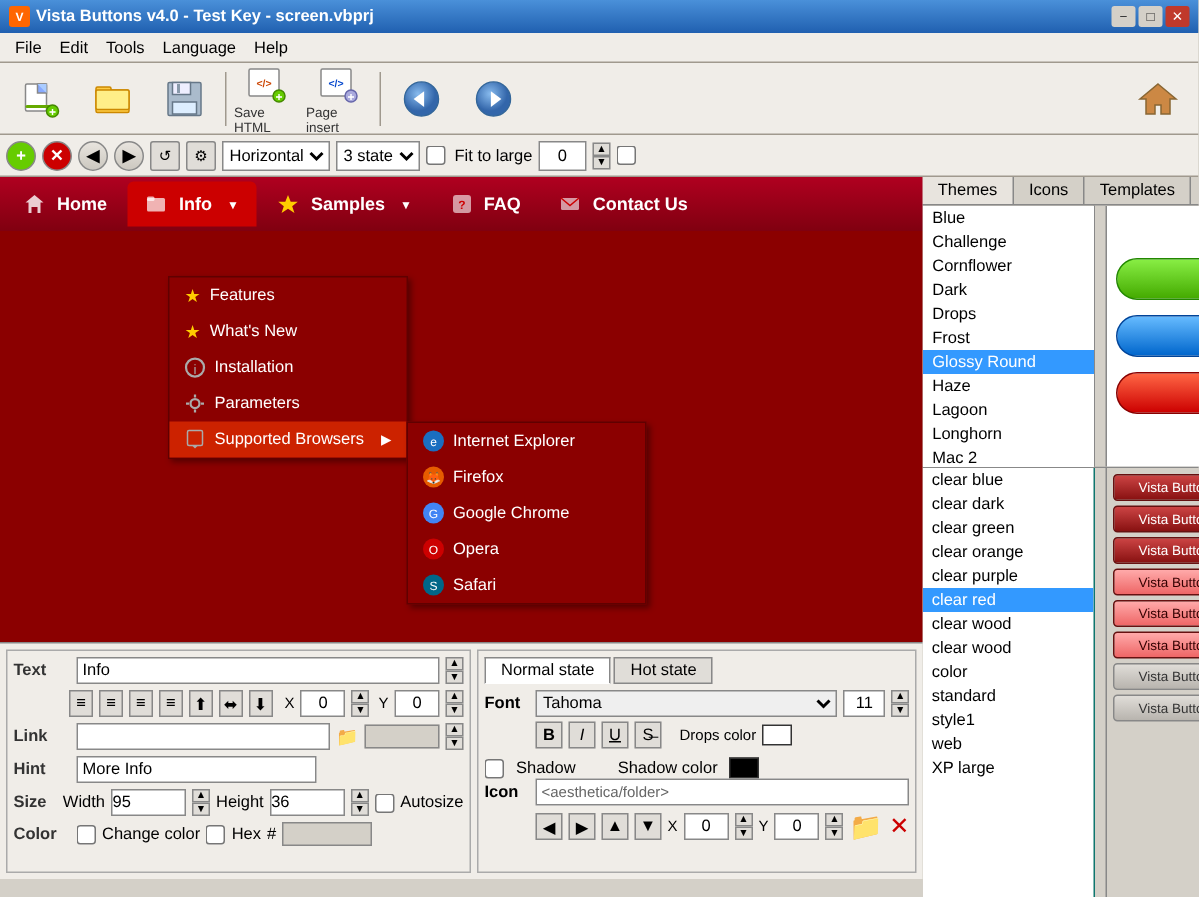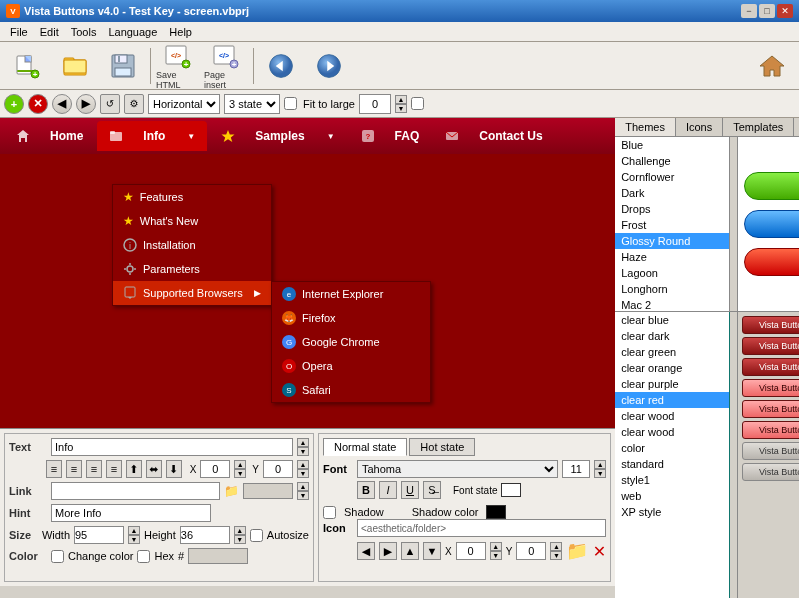--- a/index.html
+++ b/index.html
@@ -36,21 +36,21 @@
     .round-btn { width: 20px; height: 20px; border-radius: 50%; display: flex; align-items: center; justify-content: center; border: 1px solid #888; cursor: pointer; font-size: 11px; font-weight: bold; }
     .btn-add { background: #66cc00; color: white; }
     .btn-close { background: #cc0000; color: white; }
     .btn-nav { background: linear-gradient(to bottom, #e8e4de, #ccc8c0); }
 
     
     .main-area { display: flex; height: calc(598px - 22px - 20px - 48px - 28px); }
 
     
     .nav-bar { background: linear-gradient(to bottom, #b00020, #800010); height: 36px; display: flex; align-items: center; padding: 0 4px; gap: 2px; position: relative; }
-    .nav-item { height: 30px; padding: 0 12px; display: flex; align-items: center; gap: 20px; color: white; font-size: 12px; font-weight: bold; cursor: pointer; border-radius: 4px 4px 0 0; }
+    .nav-item { height: 30px; padding: 0 12px; display: flex; align-items: center; gap: 8px; color: white; font-size: 12px; font-weight: bold; cursor: pointer; border-radius: 4px 4px 0 0; }
     .nav-item.active { background: #cc0000; }
 
     
     .dropdown-menu { position: absolute; top: 30px; left: 112px; background: #8b0000; z-index: 100; min-width: 160px; border: 1px solid #600000; box-shadow: 2px 2px 4px rgba(0,0,0,0.4); }
     .dropdown-item { padding: 5px 10px; color: white; font-size: 11px; display: flex; align-items: center; gap: 6px; cursor: pointer; position: relative; }
     .dropdown-item.active { background: #cc2200; }
     .dd-star { color: #ffcc00; font-size: 12px; }
     .dd-arrow { margin-left: auto; font-size: 9px; }
 
     
@@ -459,21 +459,21 @@
             <div class="format-btn">
                 <b>B</b>
               </div>
             <div class="format-btn">
                 <i>I</i>
               </div>
             <div class="format-btn">
                 <u>U</u>
               </div>
             <div class="format-btn">S̶</div>
-            <span style="font-size:10px;margin-left:8px">Font state</span>
+            <span style="font-size:10px;margin-left:8px">Drops color</span>
             <div class="color-box white-box"></div>
           </div>
         </div>
 
         <div class="shadow-row">
           <input type="checkbox" style="">
           <span>Shadow</span>
           <span style="margin-left:20px;font-size:11px">Shadow color</span>
           <div class="color-box black-box"></div>
         </div>
@@ -549,21 +549,21 @@
         <div class="theme-item">clear green</div>
         <div class="theme-item">clear orange</div>
         <div class="theme-item">clear purple</div>
         <div class="theme-item selected">clear red</div>
         <div class="theme-item">clear wood</div>
         <div class="theme-item">clear wood</div>
         <div class="theme-item">color</div>
         <div class="theme-item">standard</div>
         <div class="theme-item">style1</div>
         <div class="theme-item">web</div>
-        <div class="theme-item">XP style</div>
+        <div class="theme-item">XP large</div>
       </div>
 
       <div style="width:8px;background:#d4d0c8;border-right:1px solid #888"></div>
 
       <div style="flex:1;background:#d4d0c8;padding:4px;display:flex;flex-direction:column;gap:3px;overflow-y:auto">
 
         <div class="vb1">Vista Buttons 1</div>
         <div class="vb1">Vista Buttons 2</div>
         <div class="vb1">Vista Buttons 3</div>
 

